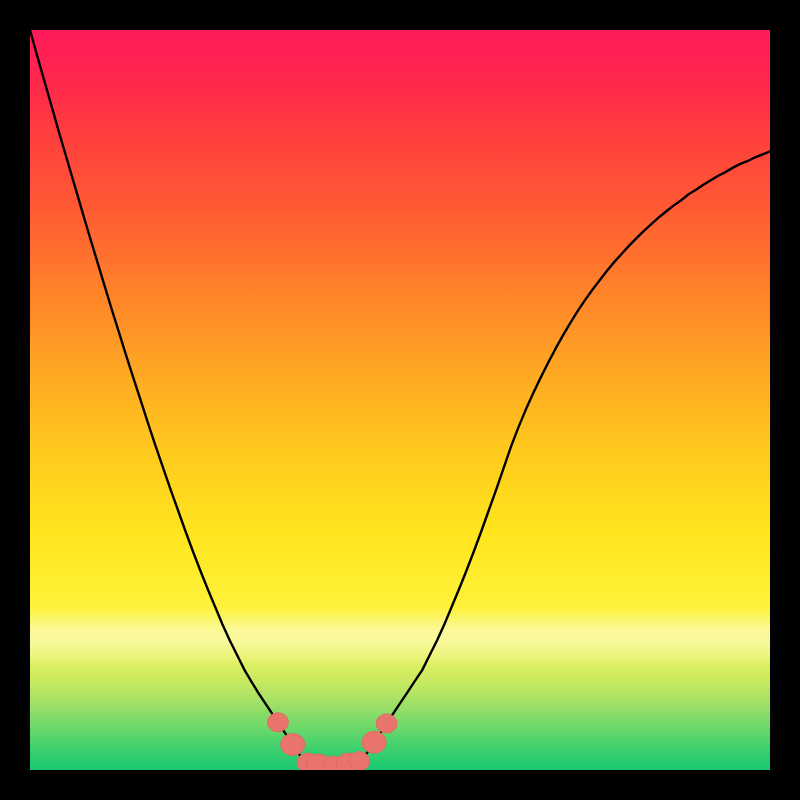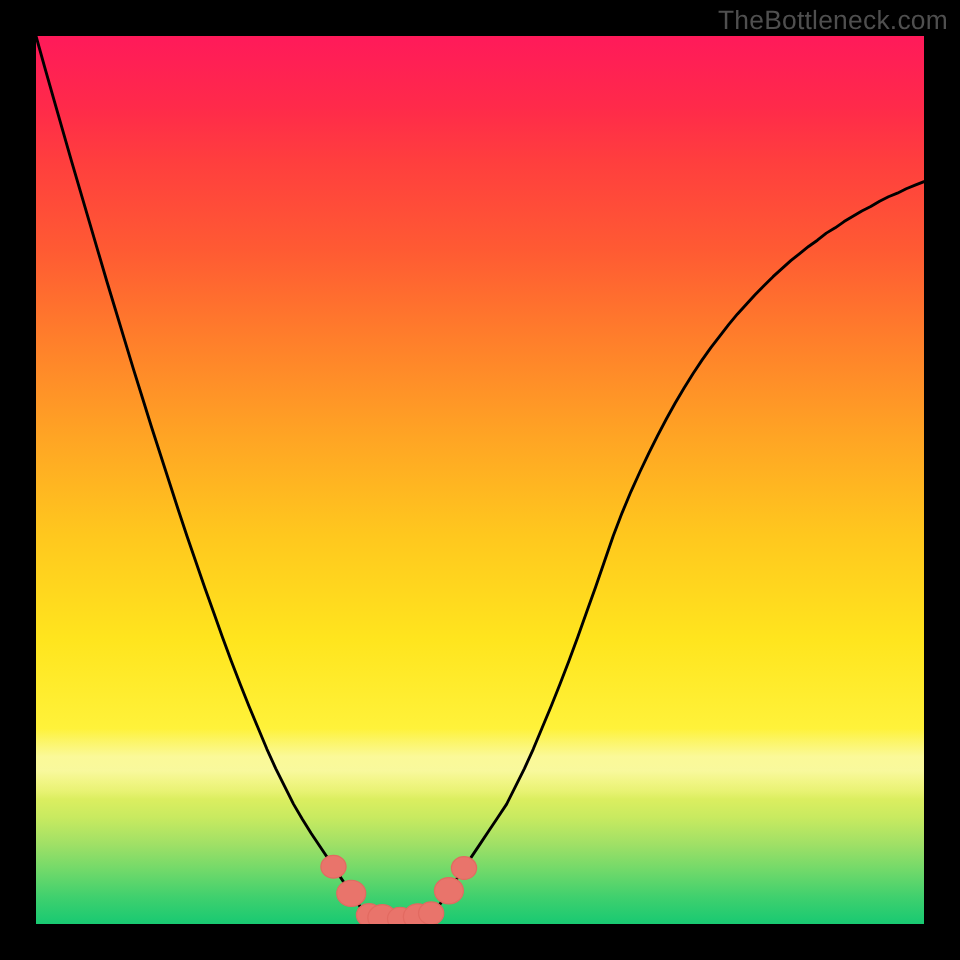--- a/index.html
+++ b/index.html
@@ -76,21 +76,20 @@
     left: 0; top: 0;
     width: 100%;
     height: 100%;
     overflow: visible;
   }
 </style>
 </head>
 <body>
 
 <div class="frame">
-  <div class="watermark">TheBottleneck.com</div>
 
   <div class="plot">
     <div class="heat"></div>
     <div class="paleband"></div>
 
     <svg class="curve" viewBox="0 0 740 740" preserveAspectRatio="none">
       <path id="curve-path" fill="none" stroke="#000" stroke-width="2.4" stroke-linecap="round" stroke-linejoin="round" d="M0.00 0.00 L7.40 26.64 L14.80 52.54 L22.20 78.44 L29.60 104.34 L37.00 129.50 L44.40 154.66 L51.80 179.82 L59.20 204.98 L66.60 229.40 L74.00 253.82 L81.40 278.24 L88.80 301.92 L96.20 325.60 L103.60 348.54 L111.00 371.48 L118.40 394.42 L125.80 416.62 L133.20 438.08 L140.60 459.54 L148.00 480.26 L155.40 500.98 L162.80 520.96 L170.20 540.20 L177.60 558.70 L185.00 576.46 L192.40 594.22 L199.80 610.50 L207.20 625.30 L214.60 640.10 L222.00 652.68 L229.40 664.52 L236.80 675.62 L244.20 686.72 L251.60 697.82 L259.00 708.92 L266.40 720.02 L273.80 731.12 L281.20 734.08 L288.60 734.82 L296.00 735.56 L303.40 735.56 L310.80 734.82 L318.20 734.08 L325.60 733.34 L333.00 728.90 L340.40 717.80 L347.80 706.70 L355.20 695.60 L362.60 684.50 L370.00 673.40 L377.40 662.30 L384.80 651.20 L392.20 640.10 L399.60 625.30 L407.00 610.50 L414.40 594.22 L421.80 576.46 L429.20 558.70 L436.60 540.20 L444.00 520.96 L451.40 500.98 L458.80 480.26 L466.20 459.54 L473.60 438.08 L481.00 416.62 L488.40 397.38 L495.80 379.62 L503.20 363.34 L510.60 347.80 L518.00 333.00 L525.40 318.94 L532.80 305.62 L540.20 293.04 L547.60 281.20 L555.00 270.10 L562.40 259.74 L569.80 250.12 L577.20 240.50 L584.60 231.62 L592.00 223.48 L599.40 215.34 L606.80 207.94 L614.20 200.54 L621.60 193.88 L629.00 187.22 L636.40 181.30 L643.80 175.38 L651.20 170.20 L658.60 164.28 L666.00 159.84 L673.40 154.66 L680.80 150.22 L688.20 145.78 L695.60 142.08 L703.00 137.64 L710.40 133.94 L717.80 130.98 L725.20 127.28 L732.60 124.32 L740.00 121.36 "></path>
       <g id="blobs">
           <ellipse cx="247.90" cy="692.27" rx="10.50" ry="9.50" fill="#e9746b" stroke="#e26a61" stroke-width="1"></ellipse>
           <ellipse cx="262.70" cy="714.47" rx="12.08" ry="10.92" fill="#e9746b" stroke="#e26a61" stroke-width="1"></ellipse>

